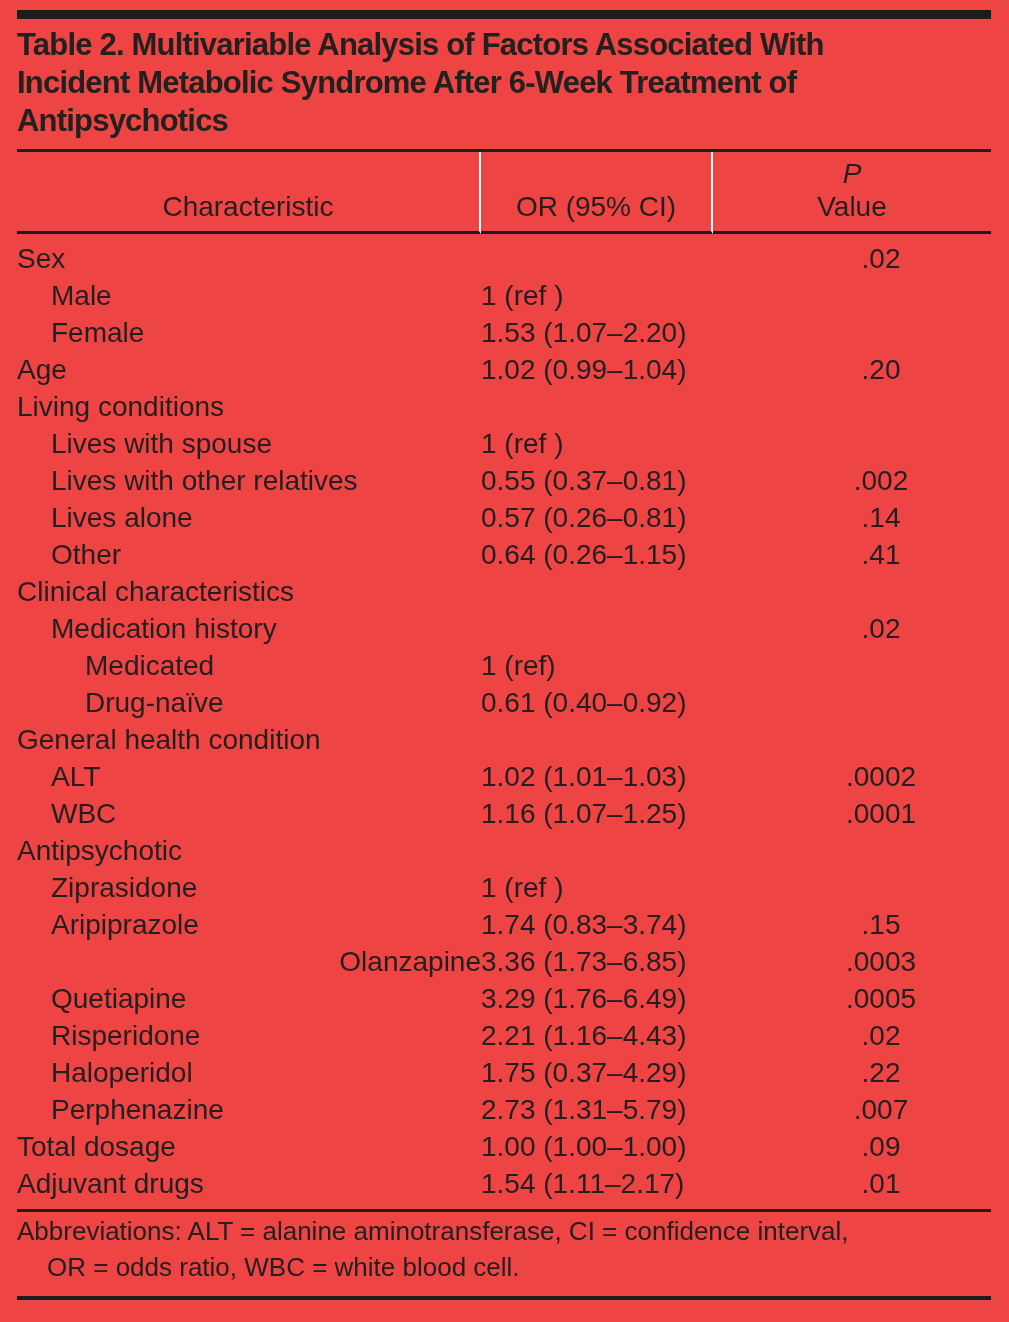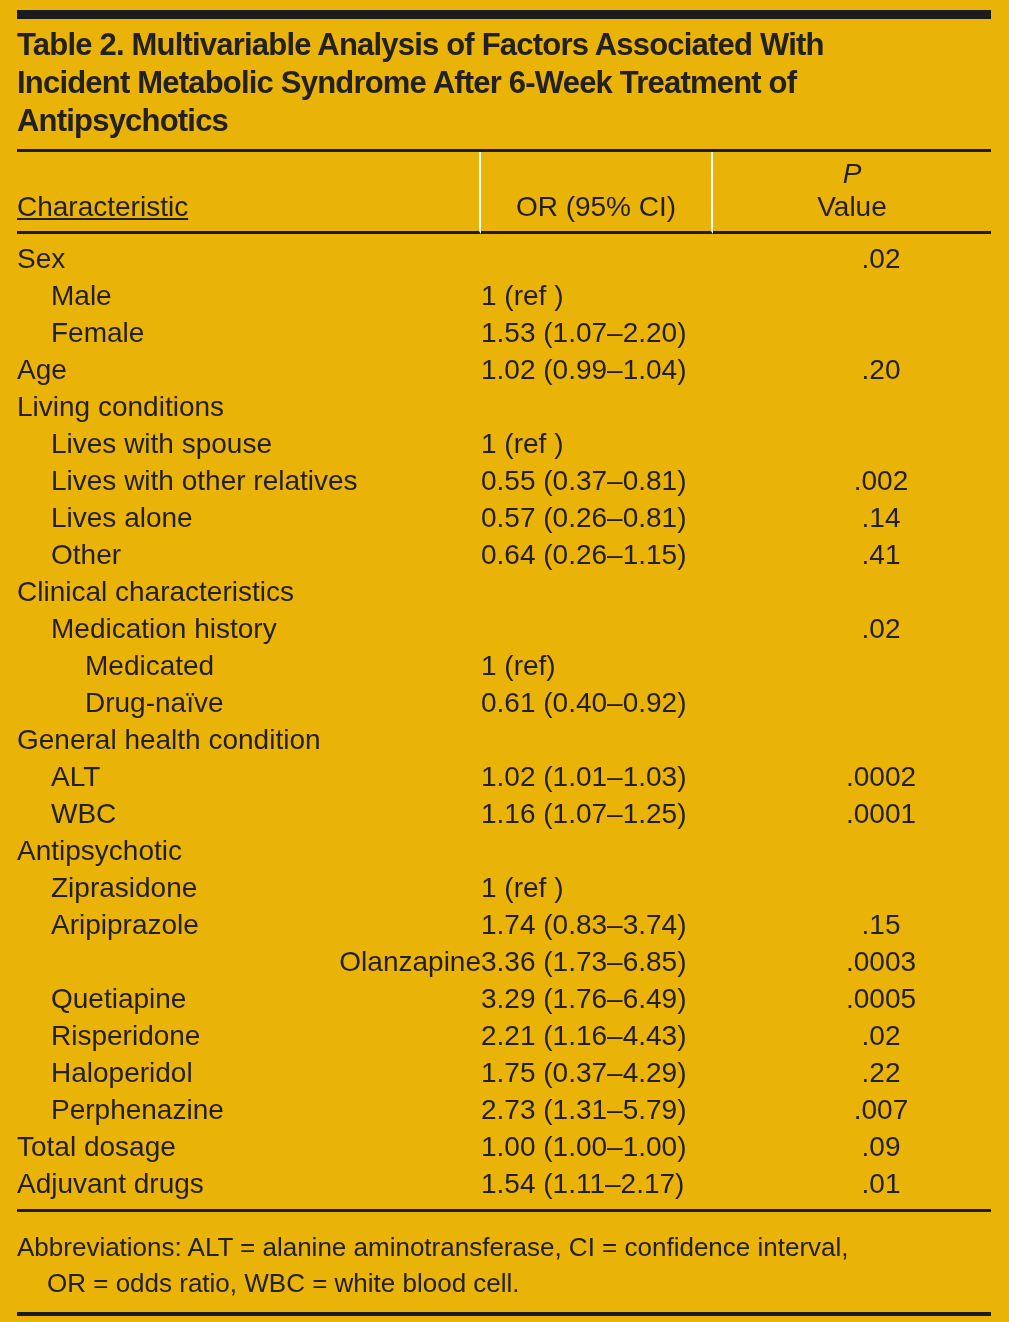--- a/index.html
+++ b/index.html
@@ -5,21 +5,21 @@
   * { margin: 0; padding: 0; box-sizing: border-box; }
   html, body { background: #ffffff; }
   body {
     width: 1009px;
     font-family: "Liberation Sans", "DejaVu Sans", sans-serif;
     color: #231f20;
   }
   .page {
     width: 1009px;
     height: 1322px;
-    background: #eab308;
+    background: #ef4444;
     padding: 10px 18px 0 17px;
     overflow: hidden;
   }
   .rule-thick-top {
     height: 9px;
     background: #1c1c1c;
   }
   .table-title {
     margin-top: 7px;
     font-size: 31px;
@@ -44,21 +44,21 @@
 
   thead th {
     height: 82px;
     vertical-align: bottom;
     padding-bottom: 8px;
     border-bottom: 3px solid #1c1c1c;
     font-weight: normal;
     font-size: 28px;
     line-height: 33px;
   }
-  thead th.th-char { text-align: left; text-decoration: underline; }
+  thead th.th-char { text-align: center; }
   thead th.th-or   { text-align: center; }
   thead th.th-p    { text-align: center; }
   thead th.th-char, thead th.th-or { border-right: 2px solid #ffffff; }
   .p-head-top { display: block; font-style: italic; }
   .p-head-bottom { display: block; }
 
   tbody td {
     height: 37px;
     vertical-align: middle;
     font-size: 28px;
@@ -66,21 +66,21 @@
     white-space: nowrap;
     overflow: visible;
   }
   tbody tr:first-child td { padding-top: 6px; }
   td.cell-char { text-align: left; }
   td.cell-or   { text-align: left; }
   td.cell-p    { text-align: center; padding-left: 58px; }
 
   .rule-above-footnote { margin-top: 7px; }
   .footnote {
-    margin-top: 17px;
+    margin-top: 1px;
     font-size: 26px;
     line-height: 36px;
     color: #232020;
   }
   .footnote .f-line { display: block; white-space: nowrap; }
   .footnote .f-line.cont { padding-left: 30px; }
   .rule-thick-bottom {
     margin-top: 11px;
     height: 4px;
     background: #1c1c1c;

